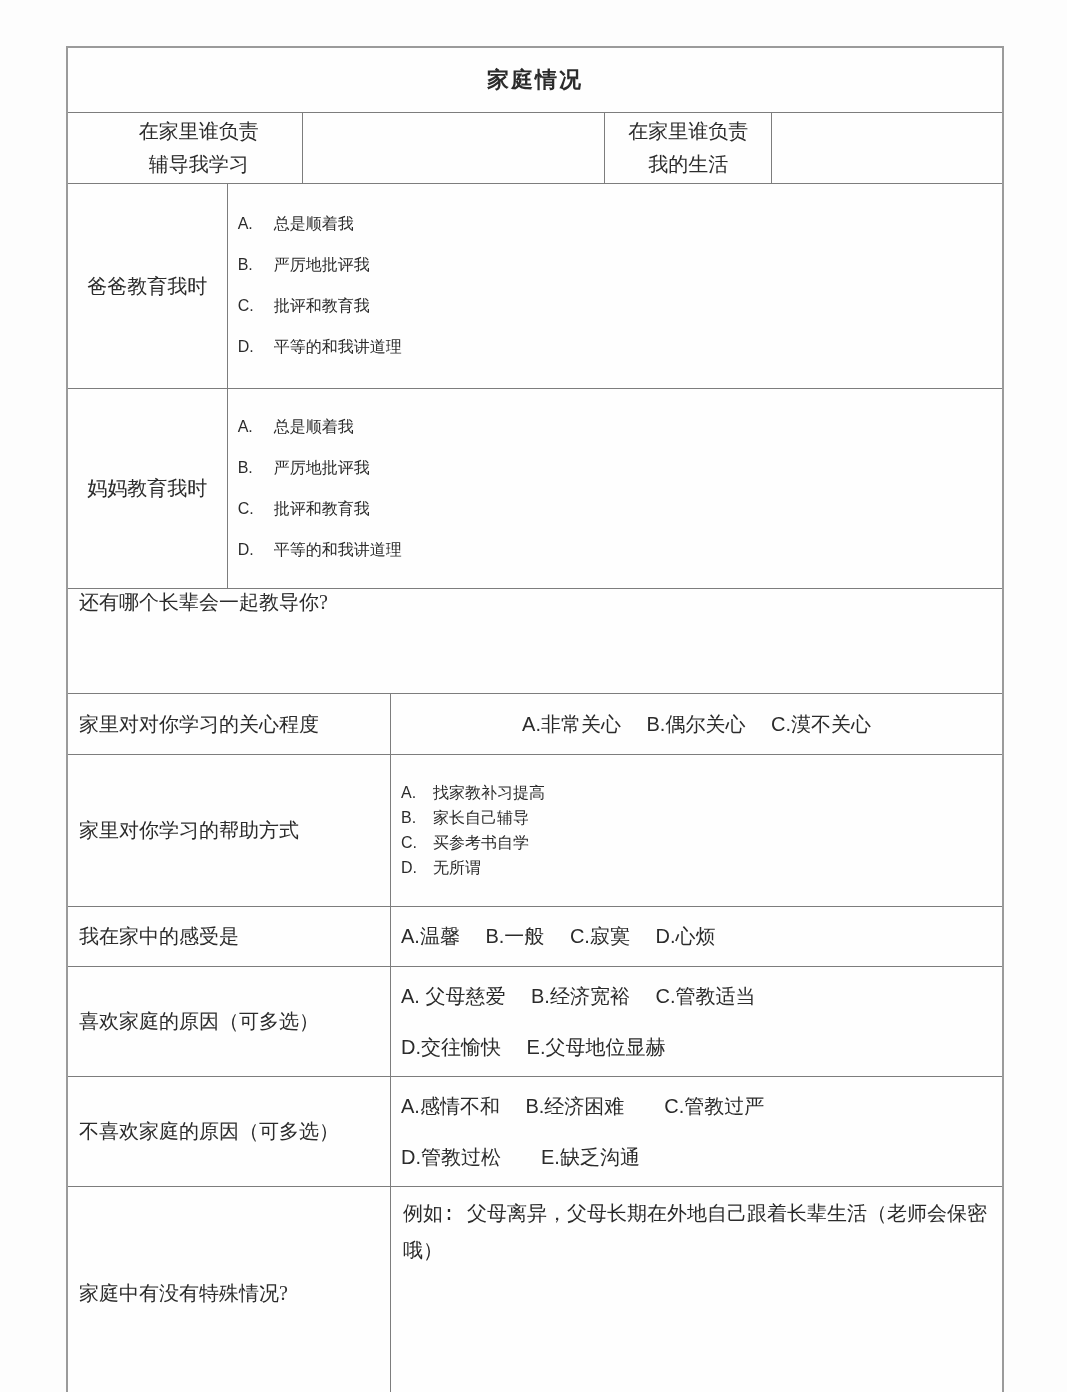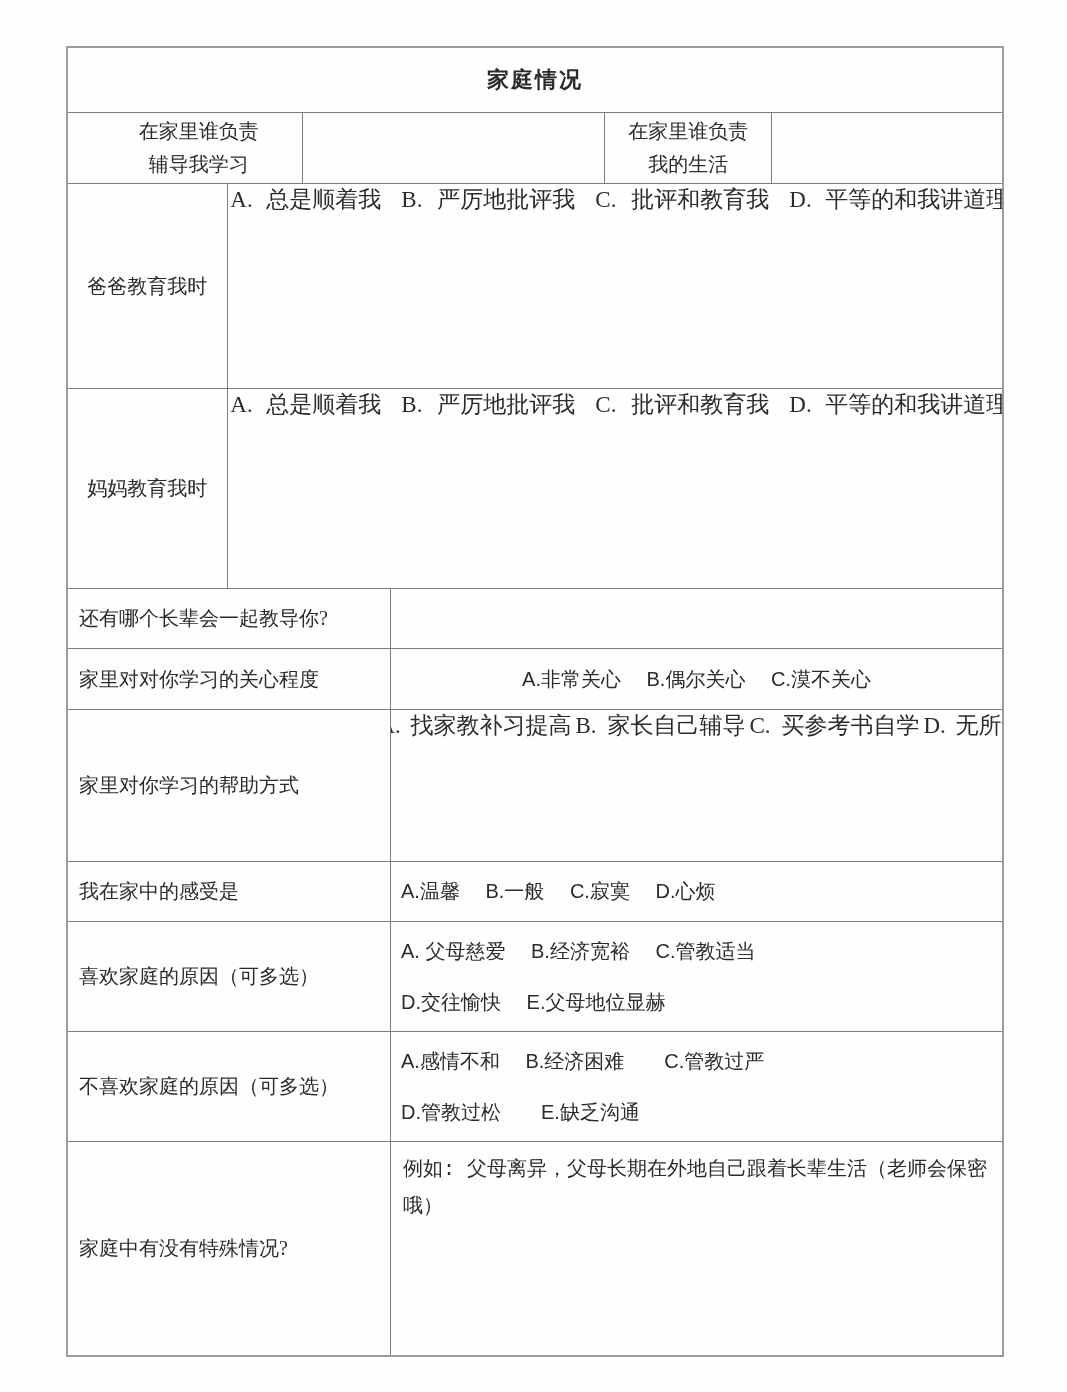--- a/index.html
+++ b/index.html
@@ -24,22 +24,22 @@
   .row { display: flex; border-top: 1px solid #7d7d7d; }
   .row:first-child { border-top: none; }
   .cell { border-left: 1px solid #7d7d7d; overflow: hidden; }
   .cell:first-child { border-left: none; }
 
   
   .r-title   { height: 64px; }
   .r-header  { height: 71px; padding-left: 28px; }
   .r-dad     { height: 205px; }
   .r-mom     { height: 200px; }
-  .r-elder   { height: 60px; }
-  .r-concern { height: 61px; }
+  .r-elder   { height: 60px; flex-direction: column; }
+  .r-concern { height: 61px; margin-top: 45px; }
   .r-help    { height: 152px; }
   .r-feeling { height: 60px; }
   .r-like    { height: 110px; }
   .r-dislike { height: 110px; }
   .r-special { height: 214px; }
 
   .title-cell {
     width: 100%;
     display: flex; align-items: center; justify-content: center;
     font-weight: bold; font-size: 22px; letter-spacing: 2px;
@@ -57,23 +57,23 @@
   }
 
   
   .pc1 { width: 159px; }
   .pc2 { width: 777px; }
   .parent-label {
     display: flex; align-items: center; justify-content: center;
     font-size: 20px;
   }
   .options-col {
-    display: flex; flex-direction: row; justify-content: center;
-    padding-left: 10px; font-size: 23px;
-    font-family: Liberation Serif, serif;
+    display: flex; flex-direction: column; justify-content: center;
+    padding-left: 10px; font-size: 16px;
+    font-family: Liberation Sans, sans-serif;
   }
   .gap-wide   { gap: 20px; }
   .gap-narrow { gap: 4px; }
   .opt { white-space: nowrap; }
   .opt-letter { display: inline-block; min-width: 36px; }
   .opt-letter-sm { display: inline-block; min-width: 32px; }
 
   
   .qc1 { width: 322px; }
   .qc2 { width: 612px; }

